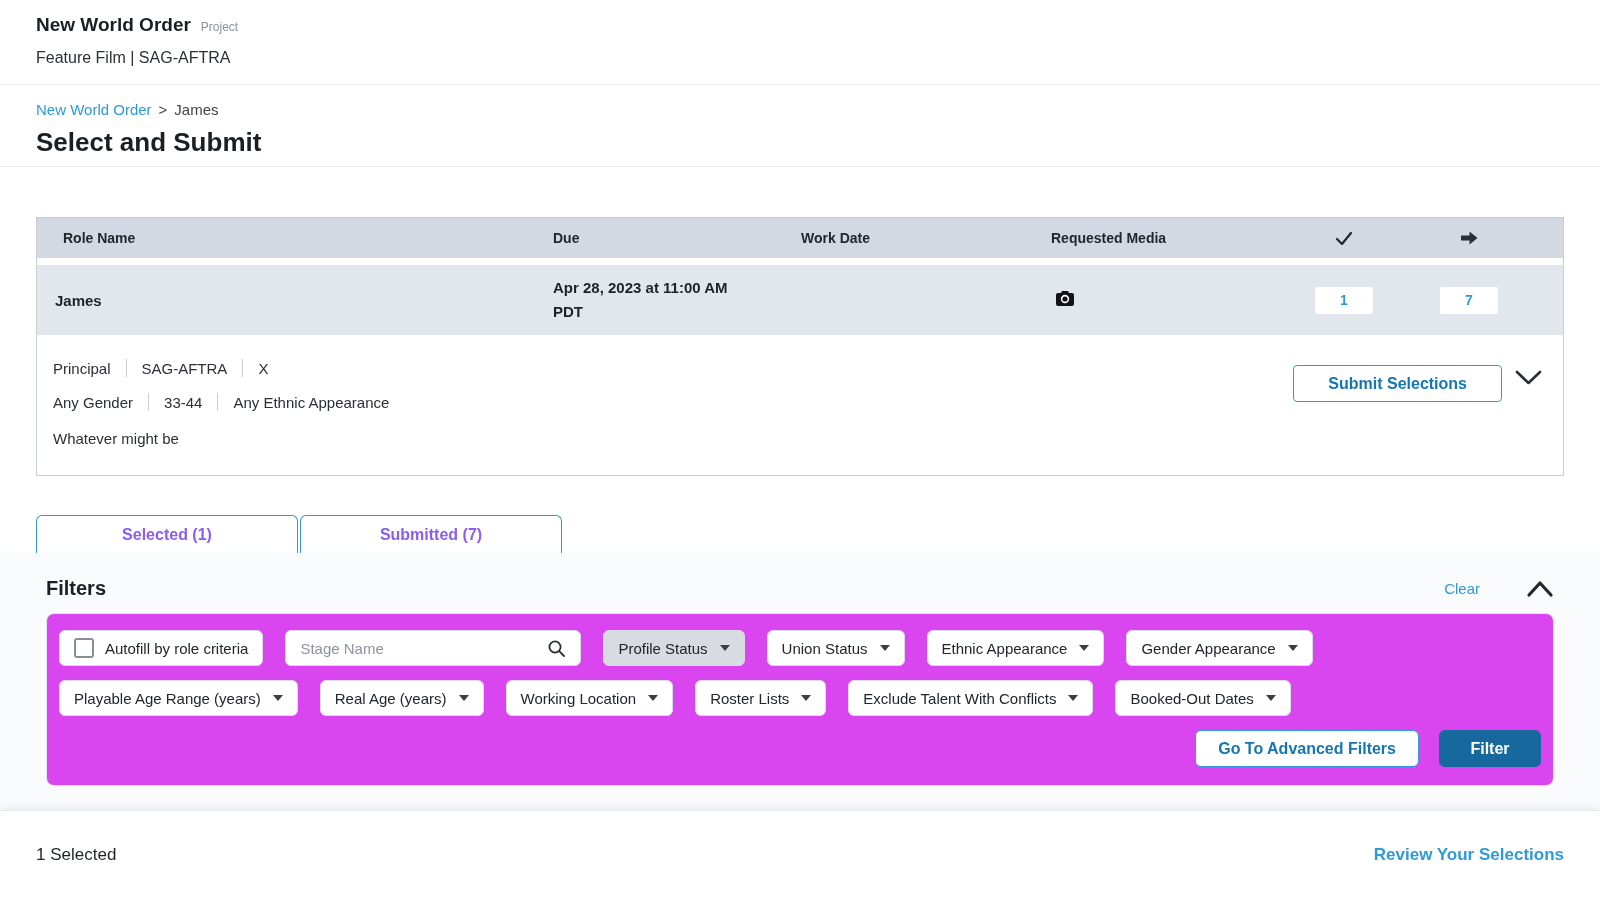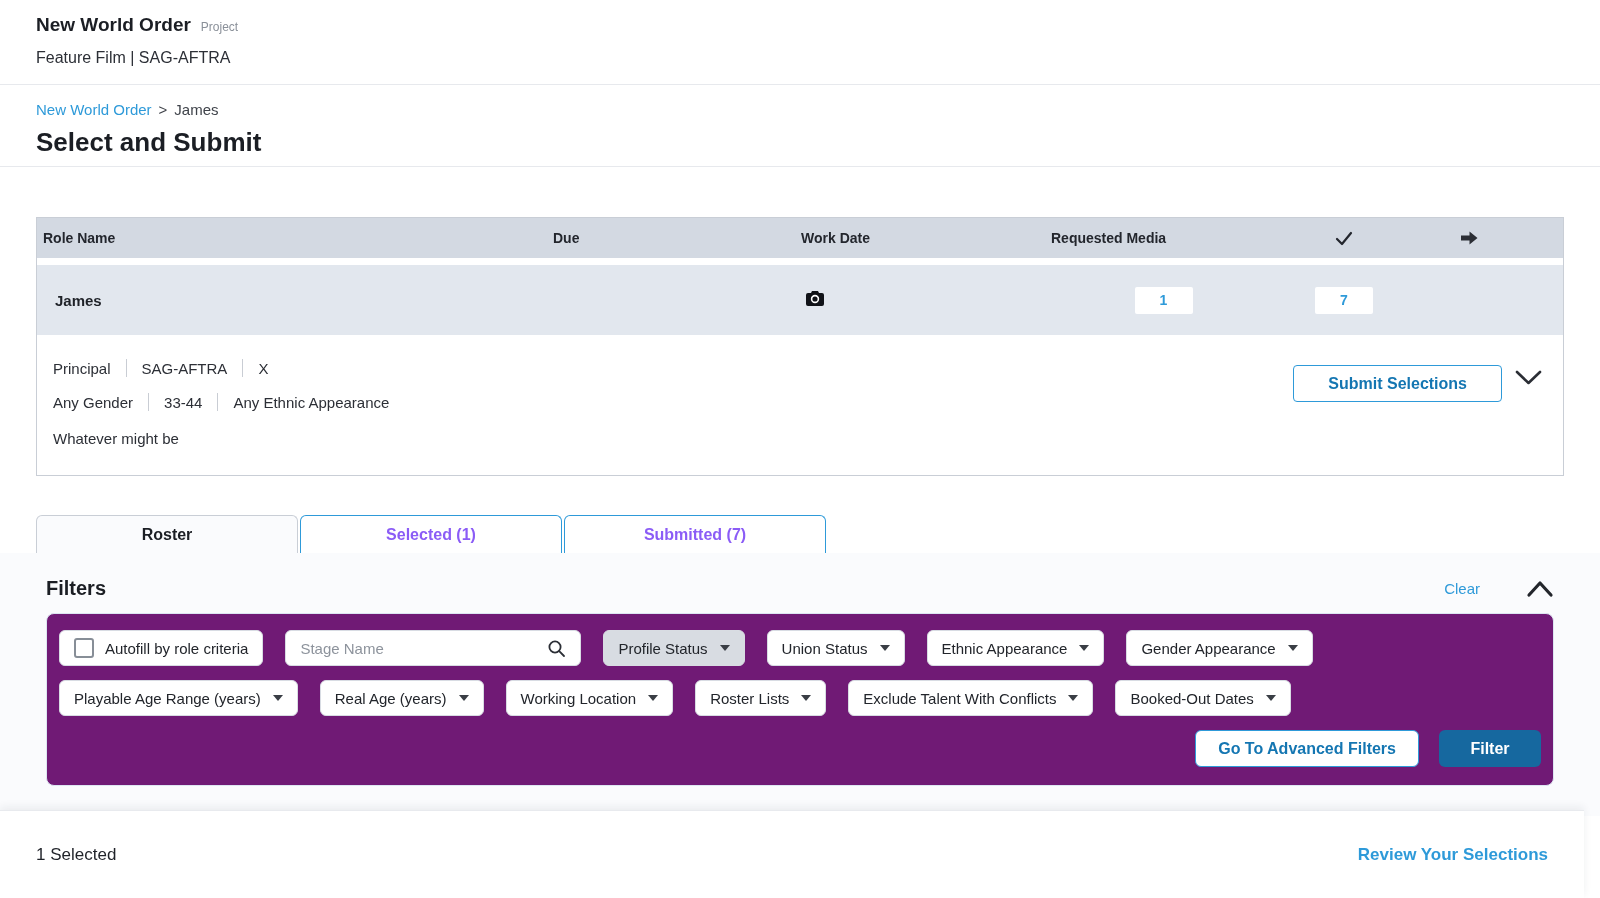--- a/index.html
+++ b/index.html
@@ -21,21 +21,21 @@
   .crumb-section { padding: 16px 36px 0 36px; height: 82px; border-bottom: 1px solid #e7e9ed; background: #fff; }
   .crumb { font-size: 15px; display: flex; gap: 7px; align-items: center; }
   .crumb-link { color: #2e9ad9; font-weight: 500; cursor: pointer; text-decoration: none; }
   .crumb-rest { color: #3f434a; }
   .page-h1 { margin-top: 9px; font-size: 26px; font-weight: bold; color: #1b1e24; }
   
   .content { padding: 0 36px; background: #fff; }
   .table-card { margin-top: 50px; border: 1px solid #c9ced6; background: #fff; }
   .tgrid { display: grid; grid-template-columns: 516px 248px 250px 225px 136px 114px; align-items: center; width: 100%; padding-right: 37px; }
   .thead { height: 40px; background: #d3d9e2; font-size: 14px; font-weight: bold; color: #23262d; }
-  .thead .c1 { padding-left: 6px; }
+  .thead .c1 { padding-left: 26px; }
   .tgap { height: 7px; background: #fff; }
   .trow { height: 70px; background: #e2e7ee; }
   .trow .c1 { padding-left: 18px; font-size: 15px; font-weight: bold; color: #1f2228; }
   .due-text { font-size: 15px; font-weight: bold; color: #1f2228; line-height: 24px; }
   .ccenter { display: flex; justify-content: center; align-items: center; }
   .badge { width: 58px; height: 27px; background: #ffffff; border-radius: 2px; display: flex; align-items: center; justify-content: center; font-size: 14px; font-weight: bold; color: #2e9ad9; cursor: pointer; }
   .hicon { display: flex; justify-content: center; align-items: center; }
   
   .details { position: relative; background: #fff; padding: 16px 16px 20px 16px; min-height: 136px; }
   .dline { display: flex; align-items: center; height: 34px; font-size: 15px; color: #2c2f36; }
@@ -46,35 +46,35 @@
   .tabs { display: flex; gap: 2px; margin-top: 39px; }
   .tab { width: 262px; height: 38px; border-radius: 6px 6px 0 0; display: flex; align-items: center; justify-content: center; font-size: 16px; font-weight: bold; cursor: pointer; }
   .tab.active { background: #fafbfd; border: 1px solid #c9ced6; border-bottom: none; color: #1b1e24; }
   .tab.inactive { background: #ffffff; border: 1px solid #2e9ad9; border-bottom: none; color: #8b5cf6; }
   
   .filters-panel { background: #fafbfd; height: 263px; padding: 0 46px; }
   .filters-head { display: flex; align-items: center; padding-top: 24px; }
   .filters-title { flex: 1; font-size: 20px; font-weight: bold; color: #1b1e24; }
   .clear-link { font-size: 15px; color: #2e9ad9; margin-right: 46px; cursor: pointer; }
   .collapse-chevron { cursor: pointer; display: flex; }
-  .filters-box { margin-top: 13px; background: #701a75; border: 1px solid #dde6f2; border-radius: 8px; padding: 16px 12px 16px 12px; }
+  .filters-box { margin-top: 13px; background: #d946ef; border: 1px solid #dde6f2; border-radius: 8px; padding: 16px 12px 16px 12px; }
   .frow { display: flex; gap: 22px; margin-bottom: 14px; align-items: center; }
   .control { height: 36px; background: #ffffff; border: 1px solid #d8dce3; border-radius: 6px; display: inline-flex; align-items: center; padding: 0 14px; font-size: 15px; color: #22252b; cursor: pointer; white-space: nowrap; }
   .control.gray { background: #d8dce2; border-color: #d8dce2; }
   .caret { width: 0; height: 0; border-left: 5px solid transparent; border-right: 5px solid transparent; border-top: 6px solid #3a3e45; margin-left: 12px; }
   .checkbox-wrap { gap: 11px; cursor: pointer; }
   .checkbox { width: 20px; height: 20px; background: #fff; border: 2px solid #878e97; border-radius: 3px; }
   .search-wrap { width: 296px; justify-content: space-between; cursor: text; }
   .search-wrap input { border: none; outline: none; font-size: 15px; font-family: "Liberation Sans", sans-serif; color: #22252b; flex: 1; background: transparent; }
   .search-wrap input::placeholder { color: #8d939c; }
   .btn-row { display: flex; justify-content: flex-end; gap: 20px; margin-bottom: 2px; }
   .adv-btn { height: 37px; padding: 0 22px; background: #fff; border: 1px solid #2e9ad9; border-radius: 6px; color: #1476b2; font-size: 16px; font-weight: bold; font-family: "Liberation Sans", sans-serif; cursor: pointer; }
   .filter-btn { height: 37px; width: 102px; background: #16689f; border: none; border-radius: 6px; color: #ffffff; font-size: 16px; font-weight: bold; font-family: "Liberation Sans", sans-serif; cursor: pointer; }
   
-  .footer { position: absolute; left: 0; right: 16px; bottom: 0; height: 88px; background: #ffffff; border-top: 1px solid #e8eaee; box-shadow: 0 -3px 8px rgba(27,37,56,0.07); display: flex; align-items: center; justify-content: space-between; padding: 0 36px; }
+  .footer { position: absolute; left: 0; right: 0; bottom: 0; height: 88px; background: #ffffff; border-top: 1px solid #e8eaee; box-shadow: 0 -3px 8px rgba(27,37,56,0.07); display: flex; align-items: center; justify-content: space-between; padding: 0 36px; }
   .footer-count { font-size: 17px; color: #1f2228; font-weight: 500; }
   .footer-link { font-size: 17px; color: #2e9ad9; font-weight: bold; cursor: pointer; }
 </style>
 </head>
 <body>
 
 <div class="top-header">
   <div class="title-row">
     <span class="project-title">New World Order</span>
     <span class="project-type">Project</span>
@@ -106,20 +106,24 @@
       </div>
       <div class="hicon">
         <svg width="19" height="16" viewBox="0 0 19 16">
             <path d="M1 5.5 H9.5 V1.5 L17.5 8 L9.5 14.5 V10.5 H1 Z" fill="#2b2e35"></path>
           </svg>
       </div>
     </div>
     <div class="tgap"></div>
     <div class="tgrid trow">
       <div class="c1">James</div>
+      <div class="due-text">
+        <div>Apr 28, 2023 at 11:00 AM</div>
+        <div>PDT</div>
+      </div>
       <div></div>
       <div style="padding-left:5px;">
         <svg width="18" height="15" viewBox="0 0 18 15">
             <path d="M6 0 h6 l1 2 h3 a2 2 0 0 1 2 2 v9 a2 2 0 0 1 -2 2 h-14 a2 2 0 0 1 -2 -2 v-9 a2 2 0 0 1 2 -2 h3 Z" fill="#111318"></path>
             <circle cx="9" cy="8" r="3.4" fill="#111318" stroke="#ffffff" stroke-width="1.6"></circle>
           </svg>
       </div>
       <div class="ccenter">
           <div class="badge">1</div>
         </div>
@@ -146,21 +150,20 @@
       <button class="submit-btn">Submit Selections</button>
       <span class="expand-chevron">
         <svg width="27" height="17" viewBox="0 0 27 17">
             <polyline points="2,3 13.5,14 25,3" fill="none" stroke="#2b2e35" stroke-width="2.6" stroke-linecap="round" stroke-linejoin="round"></polyline>
           </svg>
       </span>
     </div>
   </div>
 
   <div class="tabs">
-    <div class="tab active">Roster</div>
     <div class="tab inactive">Selected (1)</div>
     <div class="tab inactive">Submitted (7)</div>
   </div>
 </div>
 
 <div class="filters-panel">
   <div class="filters-head">
     <div class="filters-title">Filters</div>
     <a class="clear-link">Clear</a>
     <span class="collapse-chevron">

